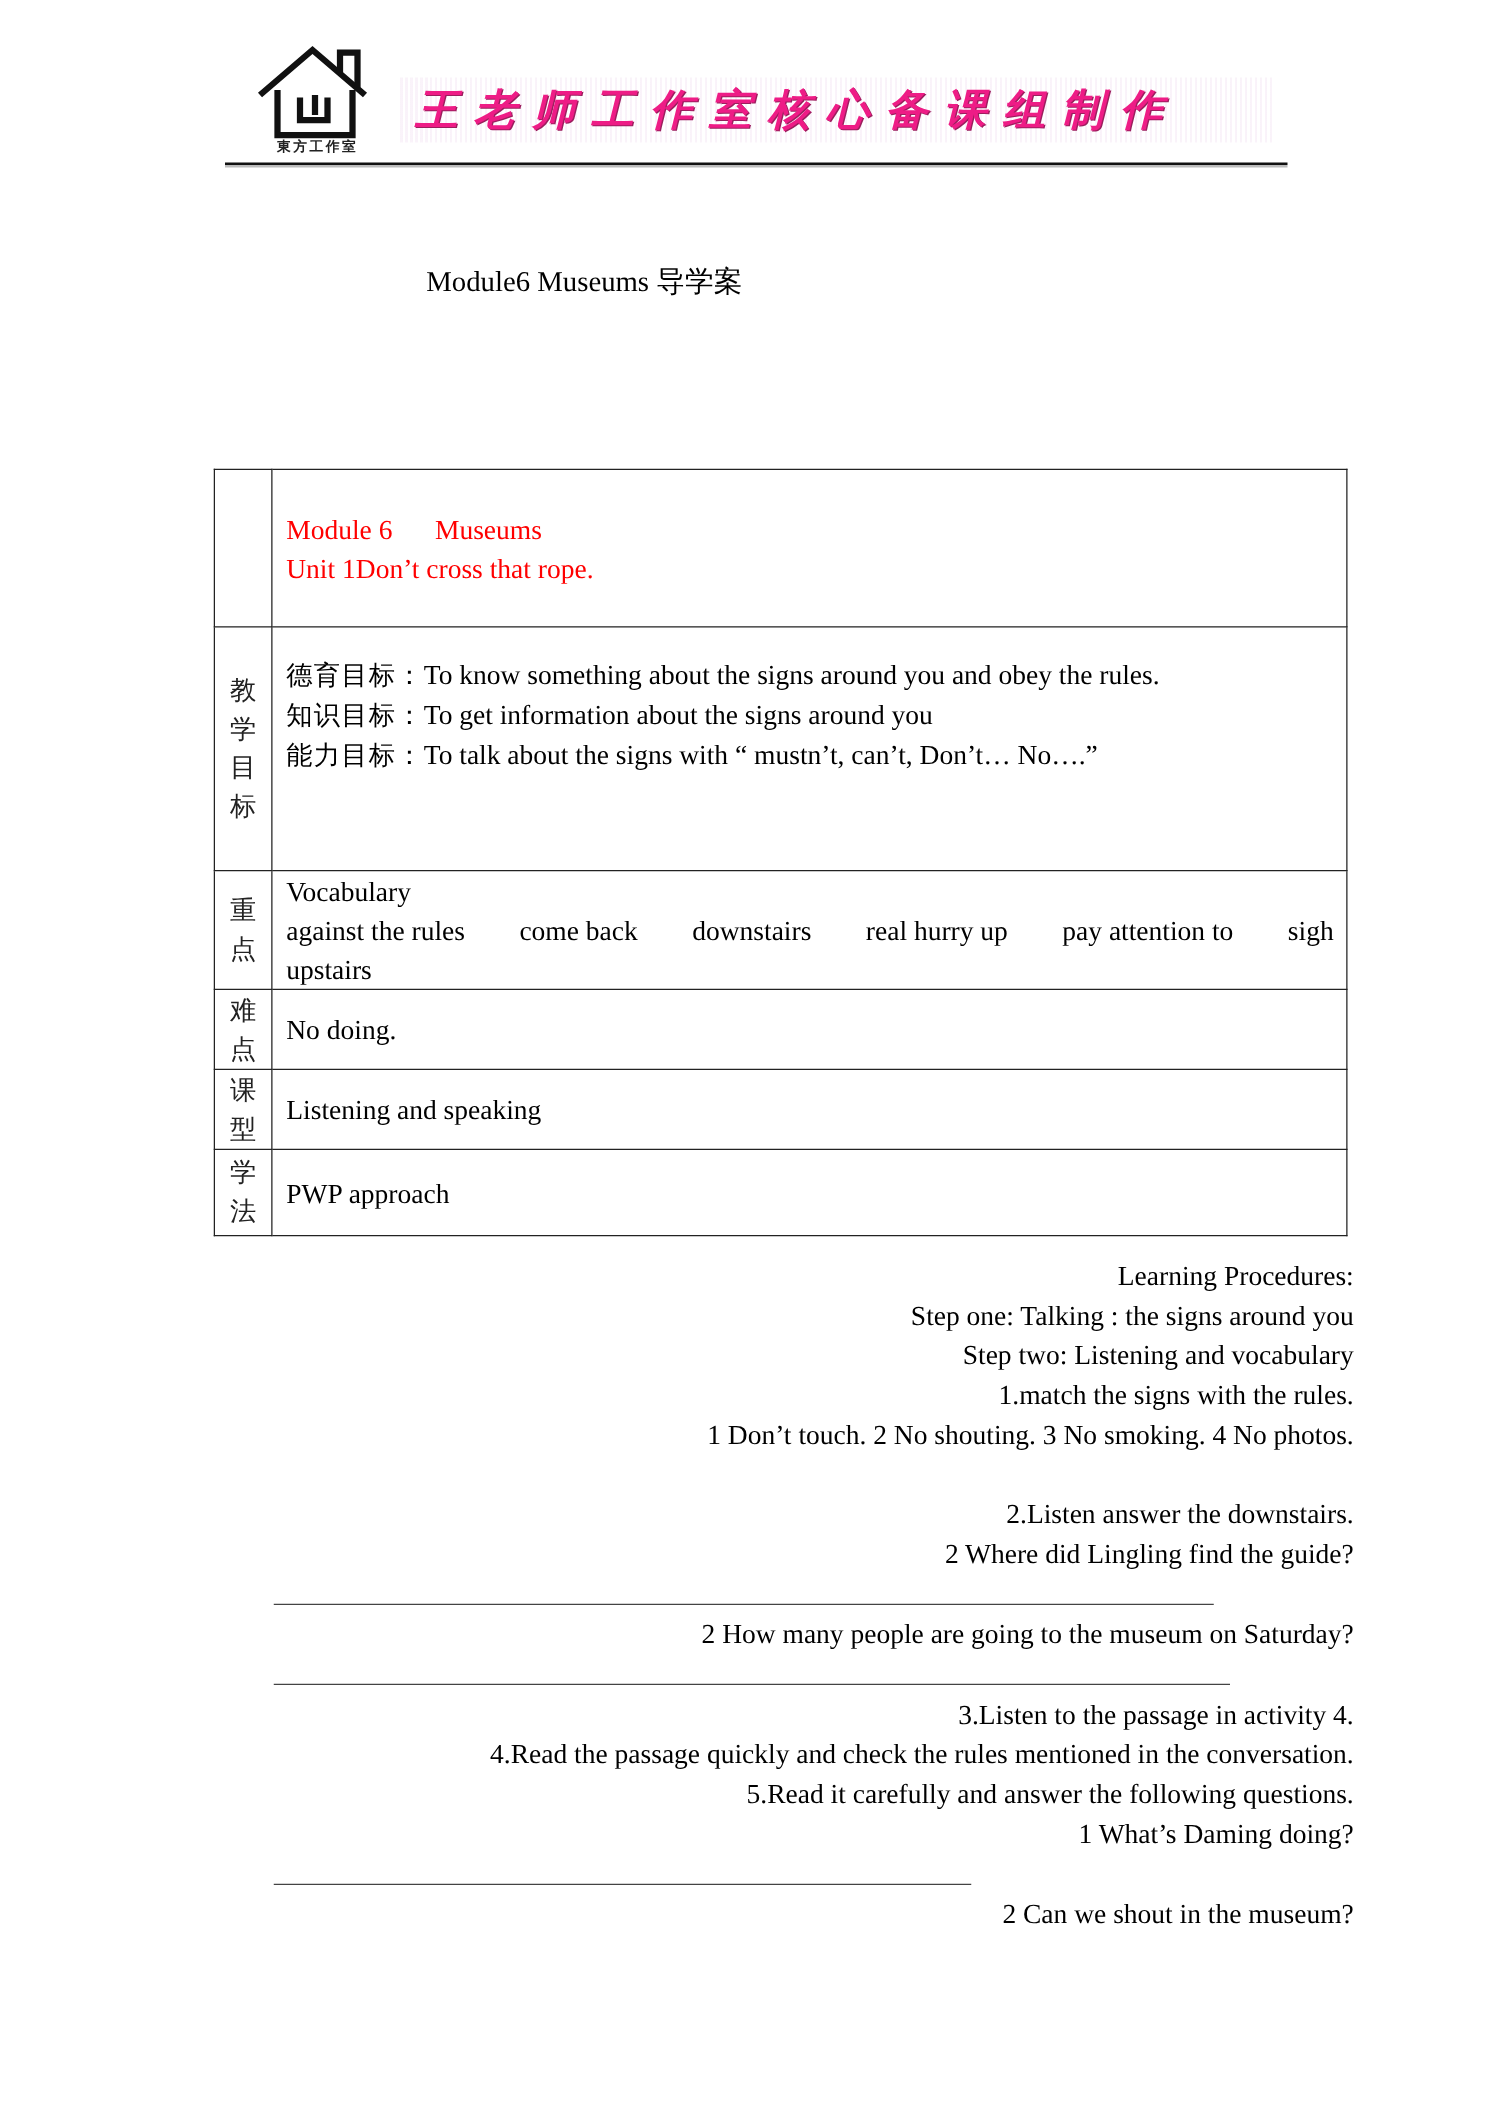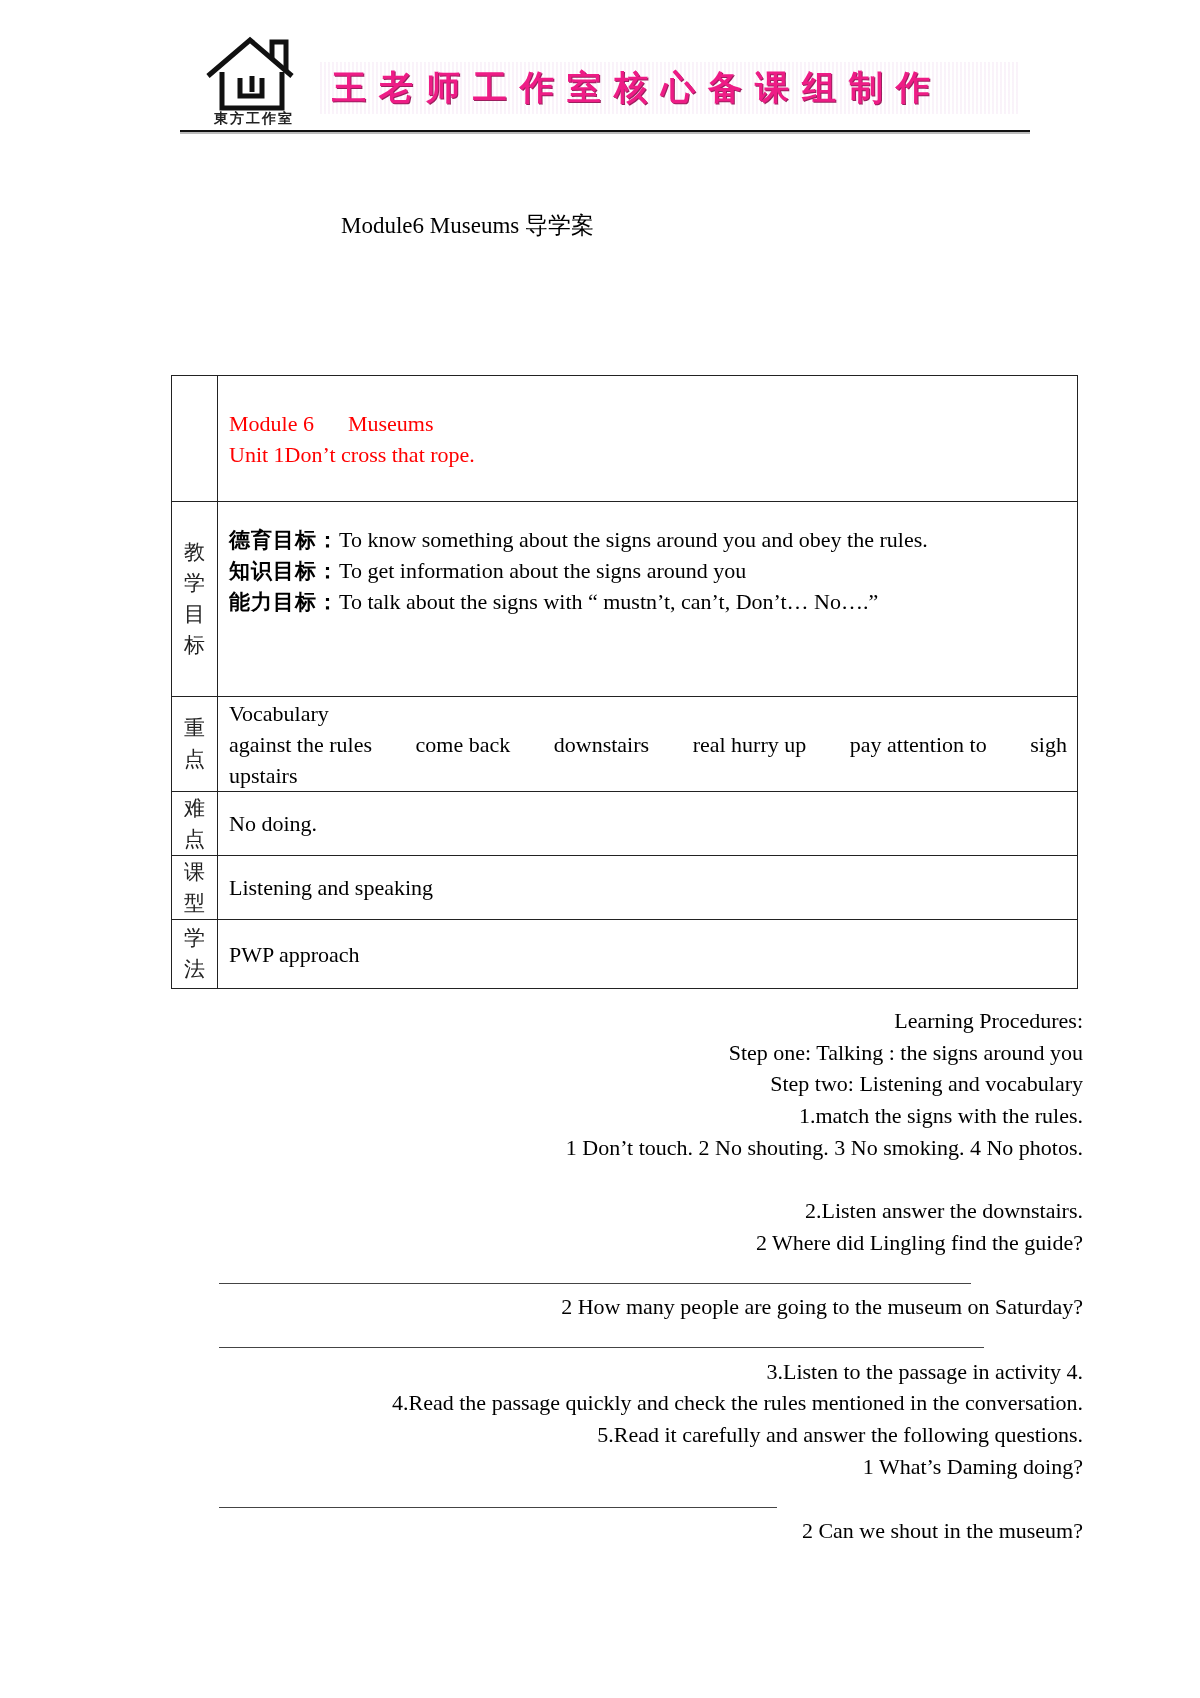--- a/index.html
+++ b/index.html
@@ -5,30 +5,30 @@
     html, body { margin: 0; padding: 0; background: #ffffff; }
     body {
       width: 1200px; height: 1698px; position: relative; overflow: hidden;
       font-family: "Liberation Serif", "DejaVu Serif", serif;
       color: #000; font-size: 22px;
     }
     .header { position: absolute; left: 180px; top: 28px; width: 850px; height: 108px; }
     .logo { position: absolute; left: 20px; top: 4px; width: 110px; height: 98px; }
     .logo-caption {
       position: absolute; left: 22px; top: 82px; width: 104px; text-align: center;
-      font-size: 14px; font-weight: bold; letter-spacing: 2px; color: #222;
+      font-size: 11px; font-weight: bold; letter-spacing: 2px; color: #222;
       font-family: "DejaVu Sans", sans-serif;
     }
     .banner {
       position: absolute; left: 140px; top: 34px; height: 52px; width: 700px;
       background: repeating-linear-gradient(90deg, rgba(240,220,240,0.35) 0 2px, rgba(255,255,255,0) 2px 4px);
       display: flex; align-items: center;
     }
     .banner-text {
-      font-family: "DejaVu Serif", serif; font-weight: bold; 
+      font-family: "DejaVu Serif", serif; font-weight: bold; font-style: italic;
       font-size: 34px; letter-spacing: 13px; color: #ee1c86;
       text-shadow: 1px 1px 0 #9b1f5e; padding-left: 12px; white-space: nowrap;
     }
     .header-rule {
       position: absolute; left: 0; top: 102px; width: 850px; height: 0;
       border-top: 2px solid #111; box-shadow: 0 2px 0 #bbb;
     }
     .doc-title { position: absolute; left: 341px; top: 210px; font-size: 23px; white-space: nowrap; }
 
     table.plan {
@@ -40,21 +40,21 @@
     td.content-col { padding-left: 11px !important; line-height: 31px; }
     .row-title td { height: 125px; }
     .row-obj td { height: 172px; }
     .row-key td { height: 94px; }
     .row-diff td { height: 63px; }
     .row-type td { height: 63px; }
     .row-method td { height: 68px; }
     .red { color: #ff0000; }
     .gap { display: inline-block; width: 34px; }
     .vocab-line { display: flex; justify-content: space-between; padding-right: 10px; white-space: nowrap; }
-    .obj-cn { font-family: "DejaVu Serif", serif; font-size: 21px; letter-spacing: 1px; font-weight: bold; }
+    .obj-cn { font-family: "DejaVu Serif", serif; font-size: 21px; letter-spacing: 1px; }
 
     .procedures { position: absolute; left: 183px; top: 1005px; width: 900px; line-height: 31.7px; font-size: 22px; text-align: right; }
     .procedures .line { white-space: nowrap; }
     .num { display: inline-block; width: 36px; }
     .indent { padding-left: 36px; }
     .blank-line { height: 31.7px; }
     .answer-rule { display: block; border-bottom: 1.5px solid #444; height: 24px; margin-bottom: 7.7px; }
   </style>
 </head>
 <body>

